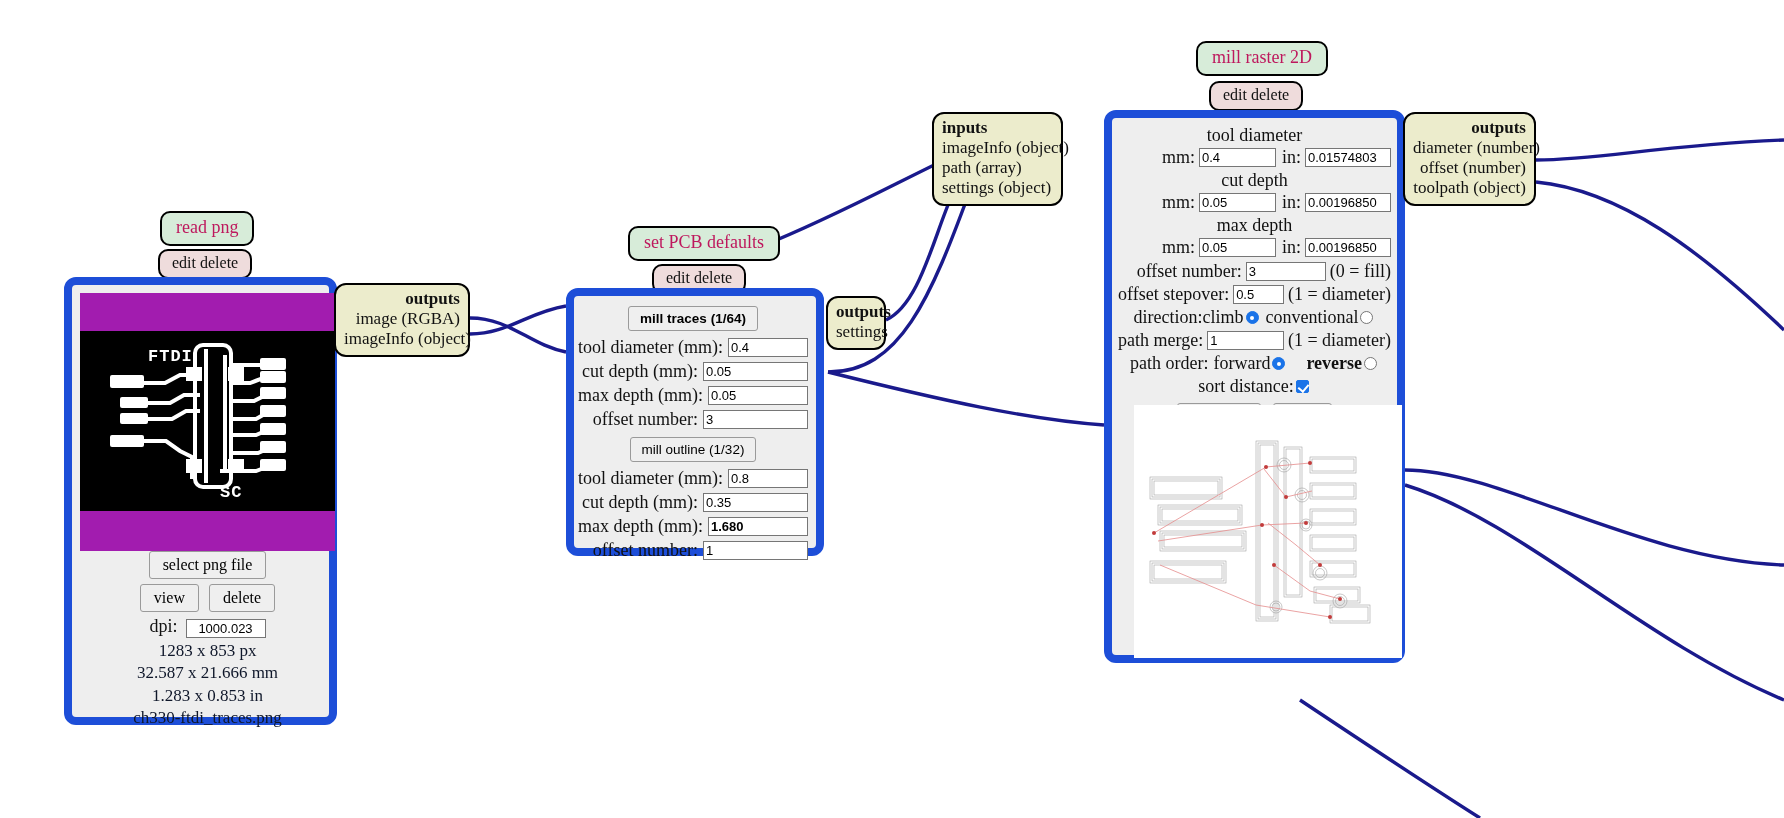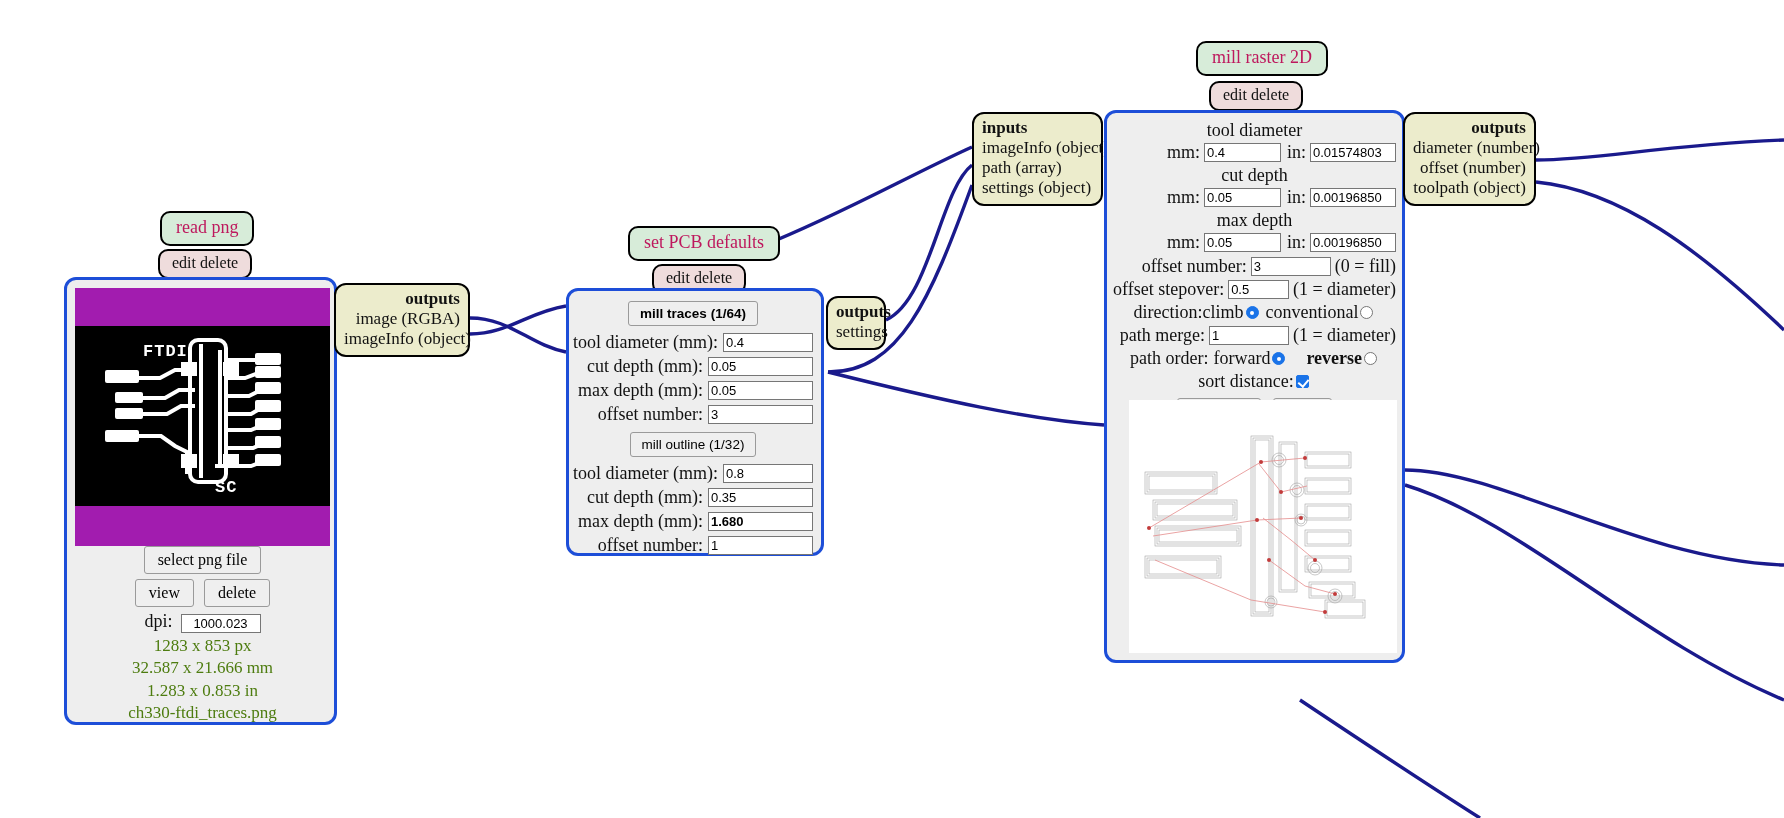--- a/index.html
+++ b/index.html
@@ -11,21 +11,21 @@
     font-family: "Liberation Serif", serif;
     overflow: hidden;
   }
   #canvas { position: relative; width: 1784px; height: 818px; }
   #wires { position: absolute; left: 0; top: 0; width: 1784px; height: 818px; pointer-events: none; }
 
   
   .nodebox {
     position: absolute;
     background: #eeeeee;
-    border: 3px solid #1d4ed8;
+    border: 8px solid #1d4ed8;
     border-radius: 12px;
   }
   .titlebtn {
     position: absolute;
     background: #d7ecd9;
     border: 2px solid #000000;
     border-radius: 10px;
     font-size: 18px;
     color: #be185d;
     padding: 4px 14px 6px 14px;
@@ -117,21 +117,21 @@
   #n-readpng { left: 64px; top: 277px; width: 273px; height: 448px; }
   #readpng-canvas {
     position: absolute; left: 8px; top: 8px; width: 255px; height: 258px;
     background: #a21caf; overflow: hidden;
   }
   #pcbimg { position: absolute; left: 0px; top: 38px; width: 255px; height: 180px; background: #000; }
   #readpng-controls {
     position: absolute; left: 8px; top: 266px; width: 255px; height: 174px;
     text-align: center;
   }
-  .infoline { font-size: 17px; color: #4d7c0f; line-height: 1.32; }
+  .infoline { font-size: 17px; color: #0f172a; line-height: 1.32; }
 
   
   #n-milltraces { left: 566px; top: 288px; width: 258px; height: 268px; }
   #milltraces-body { position: absolute; left: 0; top: 0; width: 100%; padding: 10px 8px 6px 4px; }
   #milltraces-body .row { margin-bottom: 3px; }
 
   
   #n-raster { left: 1104px; top: 110px; width: 301px; height: 553px; }
   #raster-body { position: absolute; left: 0; top: 0; width: 100%; padding: 6px 6px 4px 6px; }
   .grp-title { text-align: center; font-size: 18px; color: #111; margin: 1px 0 1px 0; }
@@ -294,21 +294,21 @@
   </div>
 
   <div class="iobox" style="left:826px; top:296px; width:60px;">
     <div class="hdr">outputs</div>
     <div>settings</div>
   </div>
 
   <div class="titlebtn" style="left:1196px; top:41px;">mill raster 2D</div>
   <div class="editdel" style="left:1209px; top:81px;">edit delete</div>
 
-  <div class="iobox leftal" style="left:972px; top:112px; width:131px;">
+  <div class="iobox leftal" style="left:932px; top:112px; width:131px;">
     <div class="hdr">inputs</div>
     <div>imageInfo (object)</div>
     <div>path (array)</div>
     <div>settings (object)</div>
   </div>
 
   <div class="nodebox" id="n-raster">
     <div id="raster-body">
 
       <div class="grp-title">tool diameter</div>

